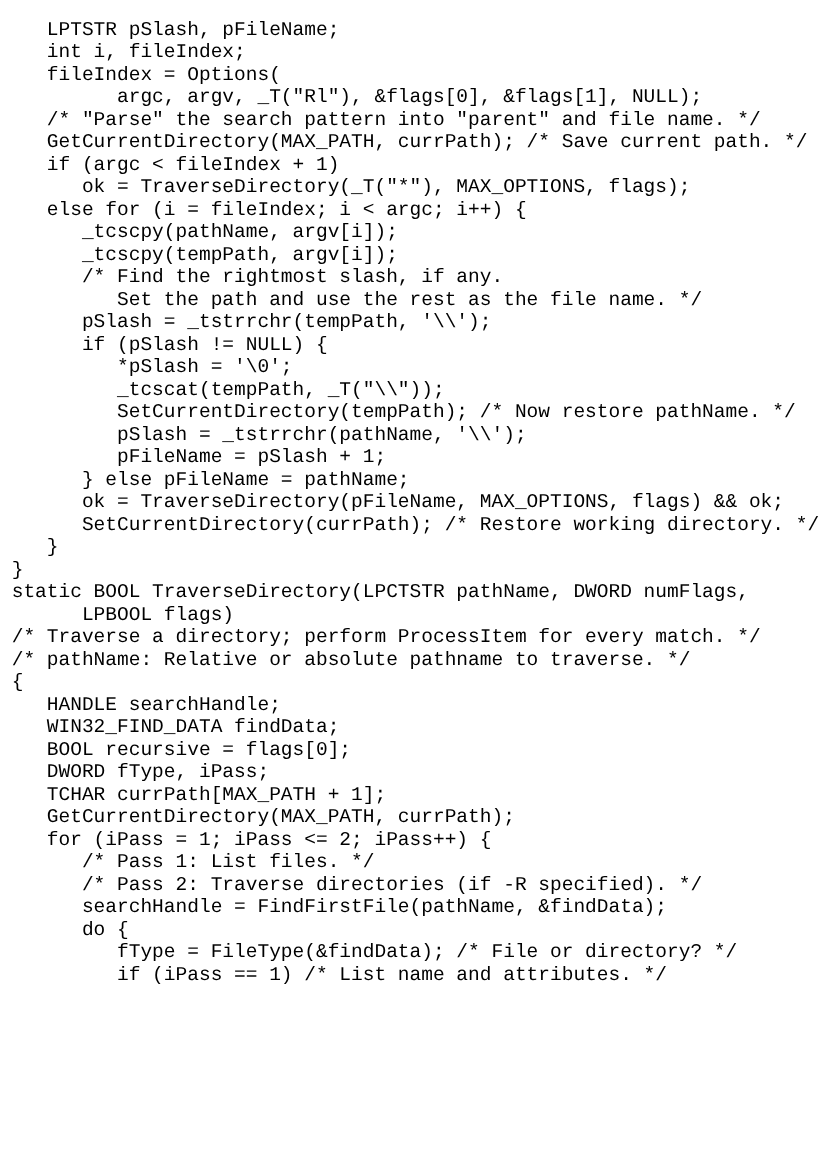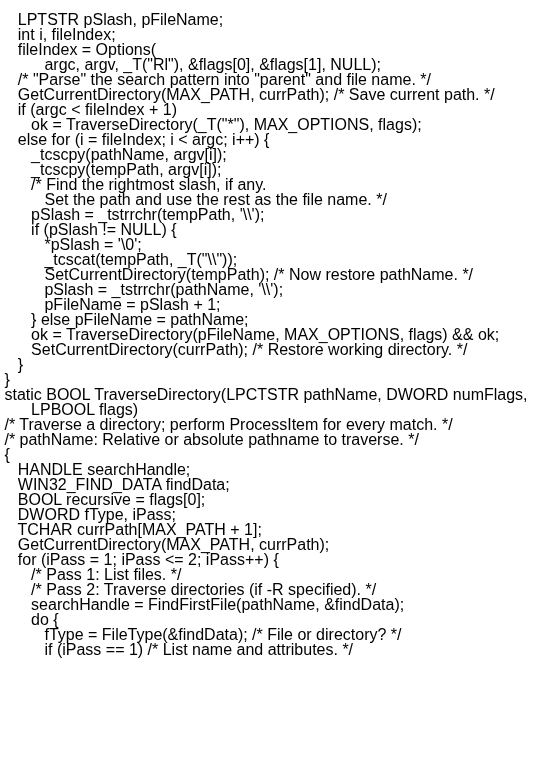--- a/index.html
+++ b/index.html
@@ -5,22 +5,22 @@
   html, body {
     margin: 0;
     padding: 0;
     background: #ffffff;
     width: 553px;
   }
   .page {
     width: 553px;
     padding: 12px 0 12px 0;
     box-sizing: border-box;
-    font-family: Liberation Sans, sans-serif;
-    font-size: 16px;
+    font-family: Liberation Mono, monospace;
+    font-size: 13px;
     line-height: 15px;
     color: #000000;
     white-space: pre;
   }
 </style>
 </head>
 <body>
 
 <div class="page"><div>    LPTSTR pSlash, pFileName;</div><div>    int i, fileIndex;</div><div></div><div>    fileIndex = Options(</div><div>          argc, argv, _T("Rl"), &amp;flags[0], &amp;flags[1], NULL);</div><div></div><div>    /* "Parse" the search pattern into "parent" and file name. */</div><div>    GetCurrentDirectory(MAX_PATH, currPath); /* Save current path. */</div><div>    if (argc &lt; fileIndex + 1)</div><div>       ok = TraverseDirectory(_T("*"), MAX_OPTIONS, flags);</div><div>    else for (i = fileIndex; i &lt; argc; i++) {</div><div>       _tcscpy(pathName, argv[i]);</div><div>       _tcscpy(tempPath, argv[i]);</div><div></div><div>       /* Find the rightmost slash, if any.</div><div>          Set the path and use the rest as the file name. */</div><div>       pSlash = _tstrrchr(tempPath, '\\');</div><div>       if (pSlash != NULL) {</div><div>          *pSlash = '\0';</div><div>          _tcscat(tempPath, _T("\\"));</div><div>          SetCurrentDirectory(tempPath); /* Now restore pathName. */</div><div>          pSlash = _tstrrchr(pathName, '\\');</div><div>          pFileName = pSlash + 1;</div><div>       } else pFileName = pathName;</div><div>       ok = TraverseDirectory(pFileName, MAX_OPTIONS, flags) &amp;&amp; ok;</div><div>       SetCurrentDirectory(currPath); /* Restore working directory. */</div><div>    }</div><div> }</div><div></div><div> static BOOL TraverseDirectory(LPCTSTR pathName, DWORD numFlags,</div><div>       LPBOOL flags)</div><div></div><div> /* Traverse a directory; perform ProcessItem for every match. */</div><div> /* pathName: Relative or absolute pathname to traverse. */</div><div> {</div><div>    HANDLE searchHandle;</div><div>    WIN32_FIND_DATA findData;</div><div>    BOOL recursive = flags[0];</div><div>    DWORD fType, iPass;</div><div>    TCHAR currPath[MAX_PATH + 1];</div><div></div><div>    GetCurrentDirectory(MAX_PATH, currPath);</div><div></div><div>    for (iPass = 1; iPass &lt;= 2; iPass++) {</div><div>       /* Pass 1: List files. */</div><div>       /* Pass 2: Traverse directories (if -R specified). */</div><div>       searchHandle = FindFirstFile(pathName, &amp;findData);</div><div>       do {</div><div>          fType = FileType(&amp;findData); /* File or directory? */</div><div>          if (iPass == 1) /* List name and attributes. */</div></div>
 

